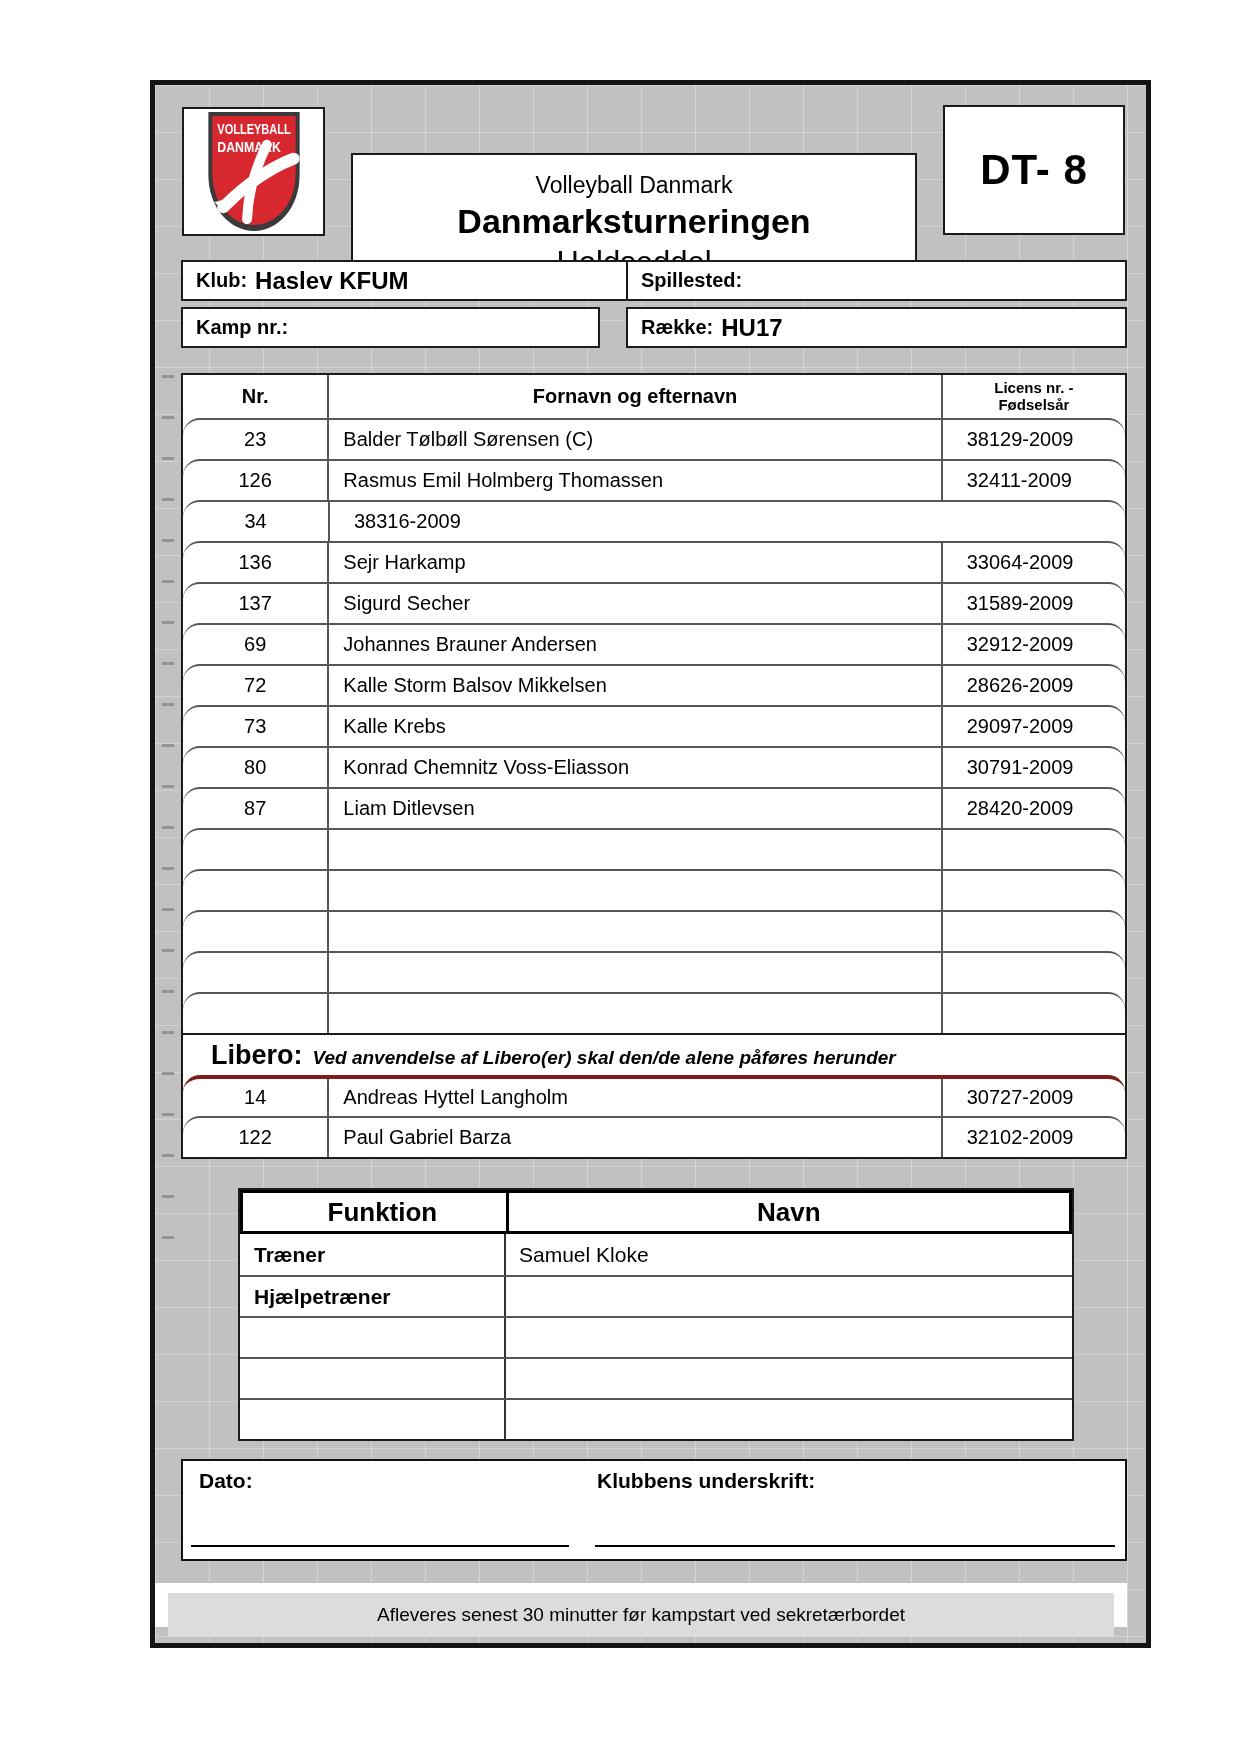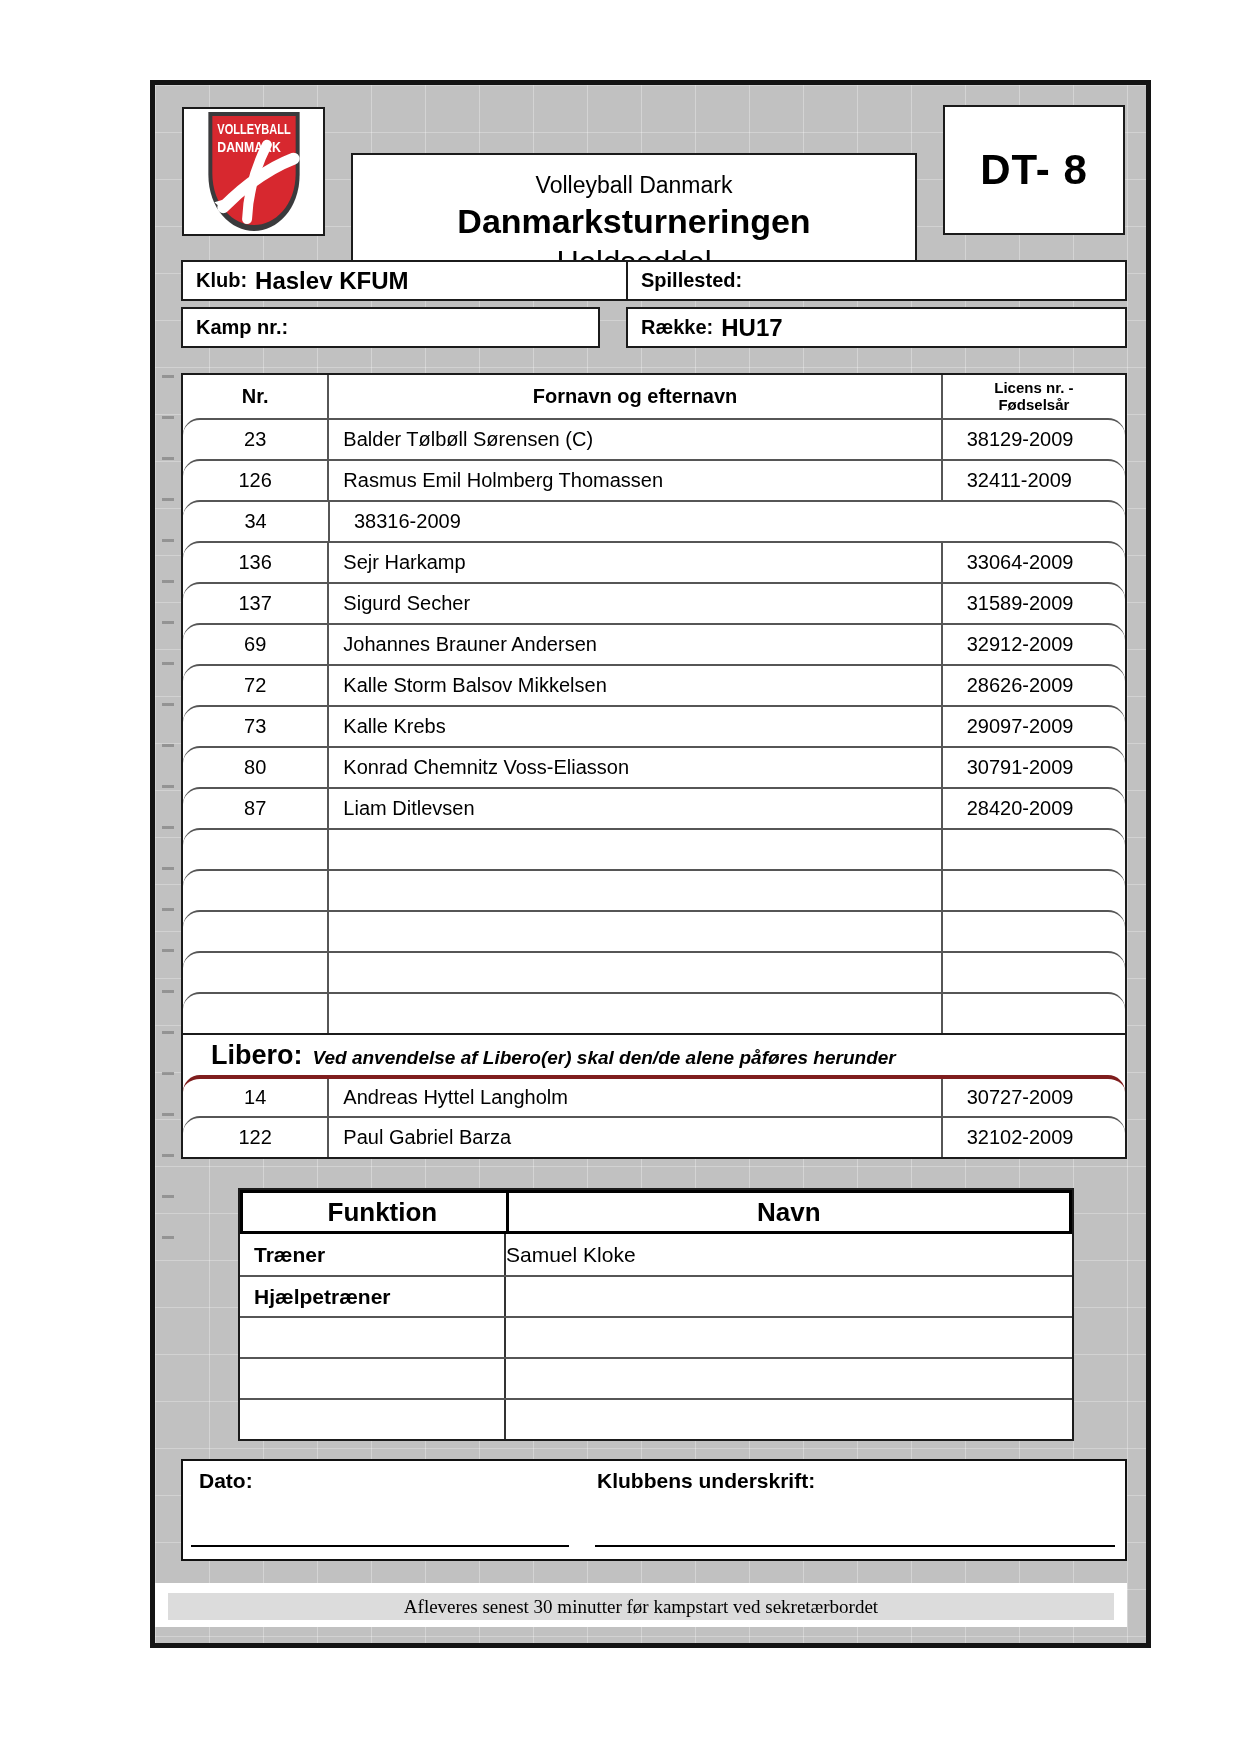--- a/index.html
+++ b/index.html
@@ -60,36 +60,36 @@
   .libero-row + .libero-row { border-top:2px solid #565656; }
 
   
   .staff-table { position:absolute; left:83px; top:1103px; width:836px; background:#fff; border:2px solid #1b1b1b; }
   .s-head { display:flex; height:44px; border:3px solid #000; }
   .s-head .sc { font-weight:bold; font-size:26px; justify-content:center; }
   .s-row { display:flex; height:41px; border-top:2px solid #565656; }
   .s-row:nth-child(2) { border-top:none; }
   .sc { display:flex; align-items:center; height:100%; }
   .sc-funktion { width:264px; padding-left:14px; font-size:21px; font-weight:bold; }
-  .sc-navn     { width:566px; font-size:21px; border-left:2px solid #333; }
+  .sc-navn     { width:566px; padding-left:13px; font-size:21px; border-left:2px solid #333; }
   .s-head .sc-funktion { padding-left:16px; }
   .s-head .sc-navn { border-left:3px solid #000; }
 
   
   .dato-box { position:absolute; left:26px; top:1374px; width:946px; height:102px; background:#fff; border:2px solid #111; }
   .dato-label { position:absolute; left:16px; top:8px; font-size:21px; font-weight:bold; }
   .underskrift-label { position:absolute; left:414px; top:8px; font-size:21px; font-weight:bold; }
   .sig-line { position:absolute; bottom:12px; height:0; border-bottom:2px solid #000; }
   .sig-line-1 { left:8px;  width:378px; }
   .sig-line-2 { left:412px; width:520px; }
 
   
   .footer-band { position:absolute; left:0; top:1498px; width:972px; height:44px; background:#fff; }
-  .footer-bar  { position:absolute; left:13px; top:10px; width:946px; height:27px; background:#dcdcdc;
-                 display:flex; align-items:center; justify-content:center; font-size:19px;font-family:Liberation Serif, serif; }
+  .footer-bar  { position:absolute; left:13px; top:10px; width:946px; height:44px; background:#dcdcdc;
+                 display:flex; align-items:center; justify-content:center; font-size:19px; }
 </style>
 </head>
 <body>
 
 <div class="page">
   <div class="frame">
     <div class="gridlines"></div>
     <div class="tickstrip"></div>
 
     <div class="cell logo-cell">

